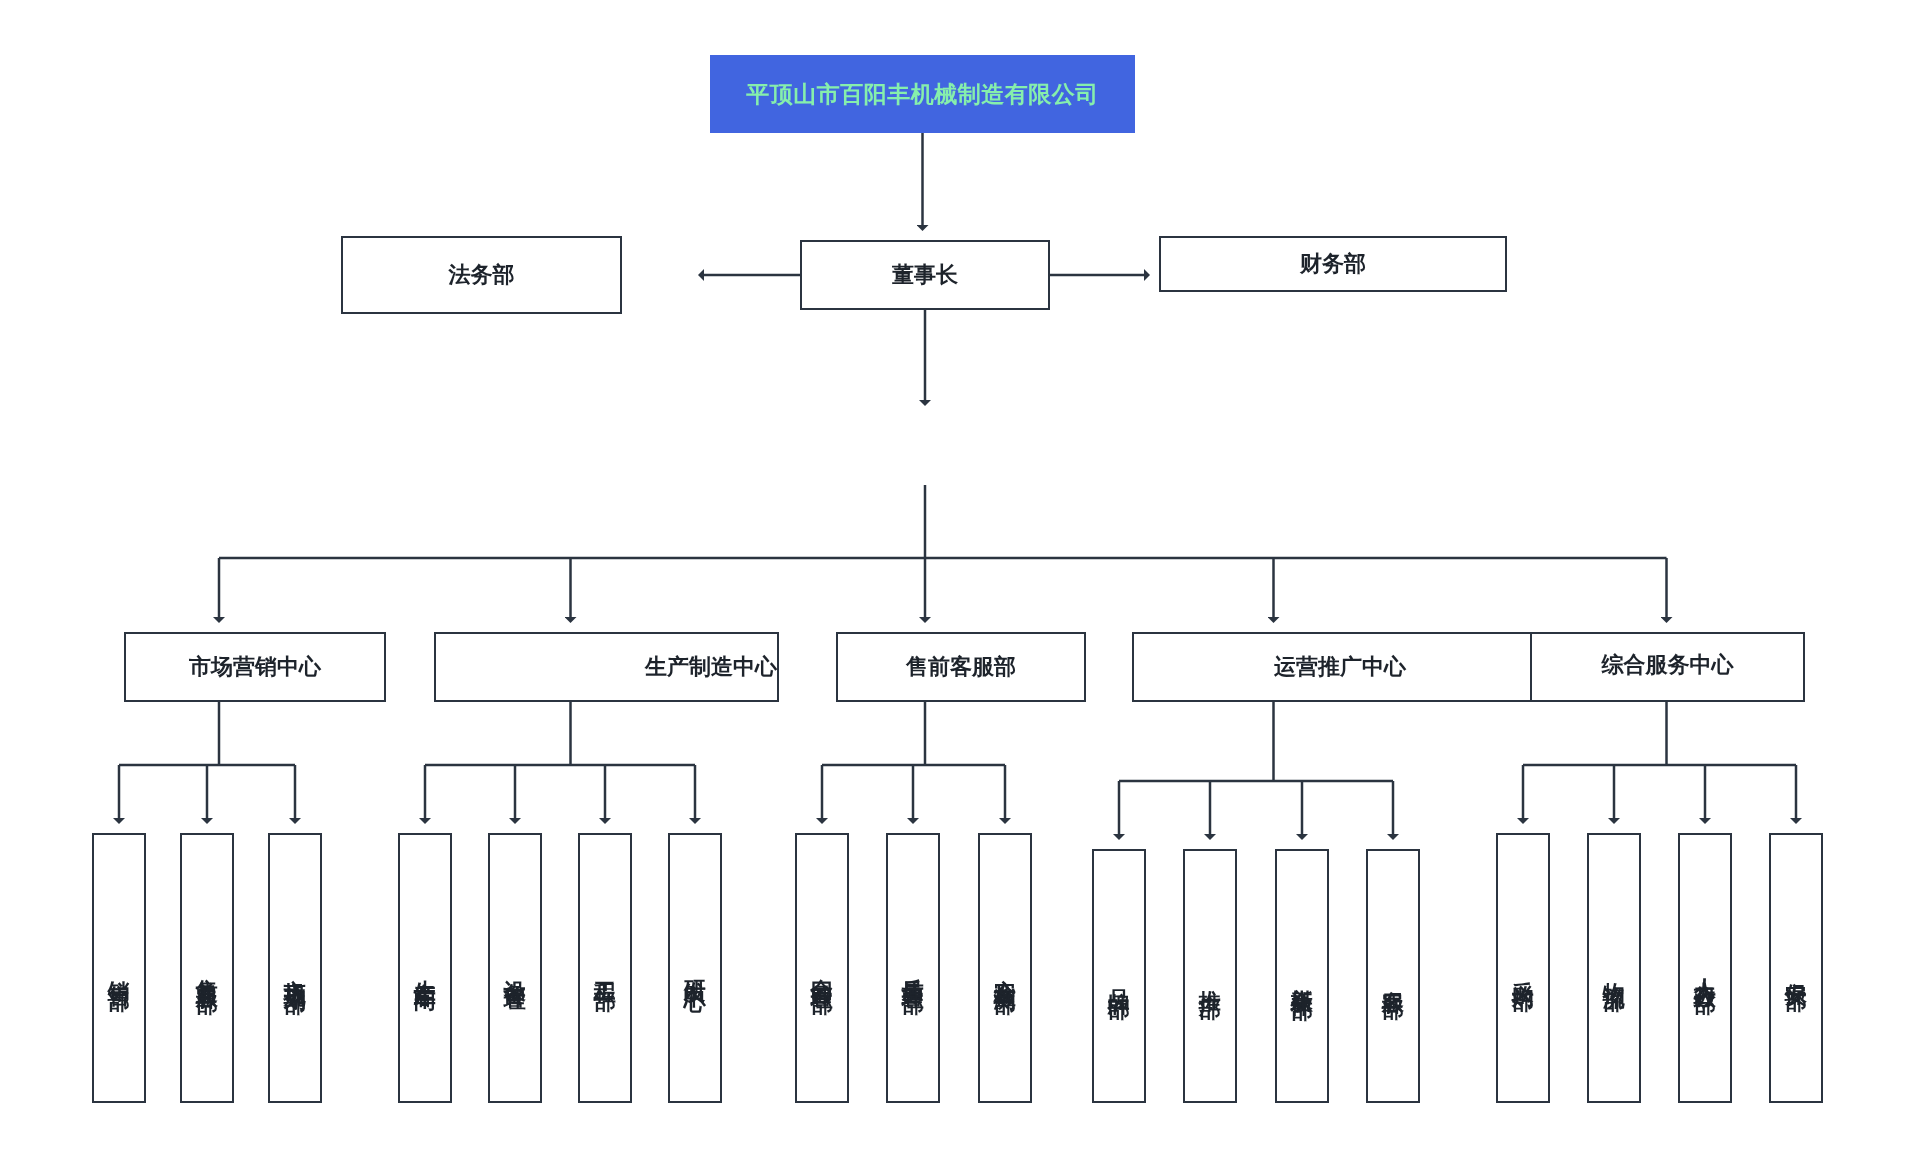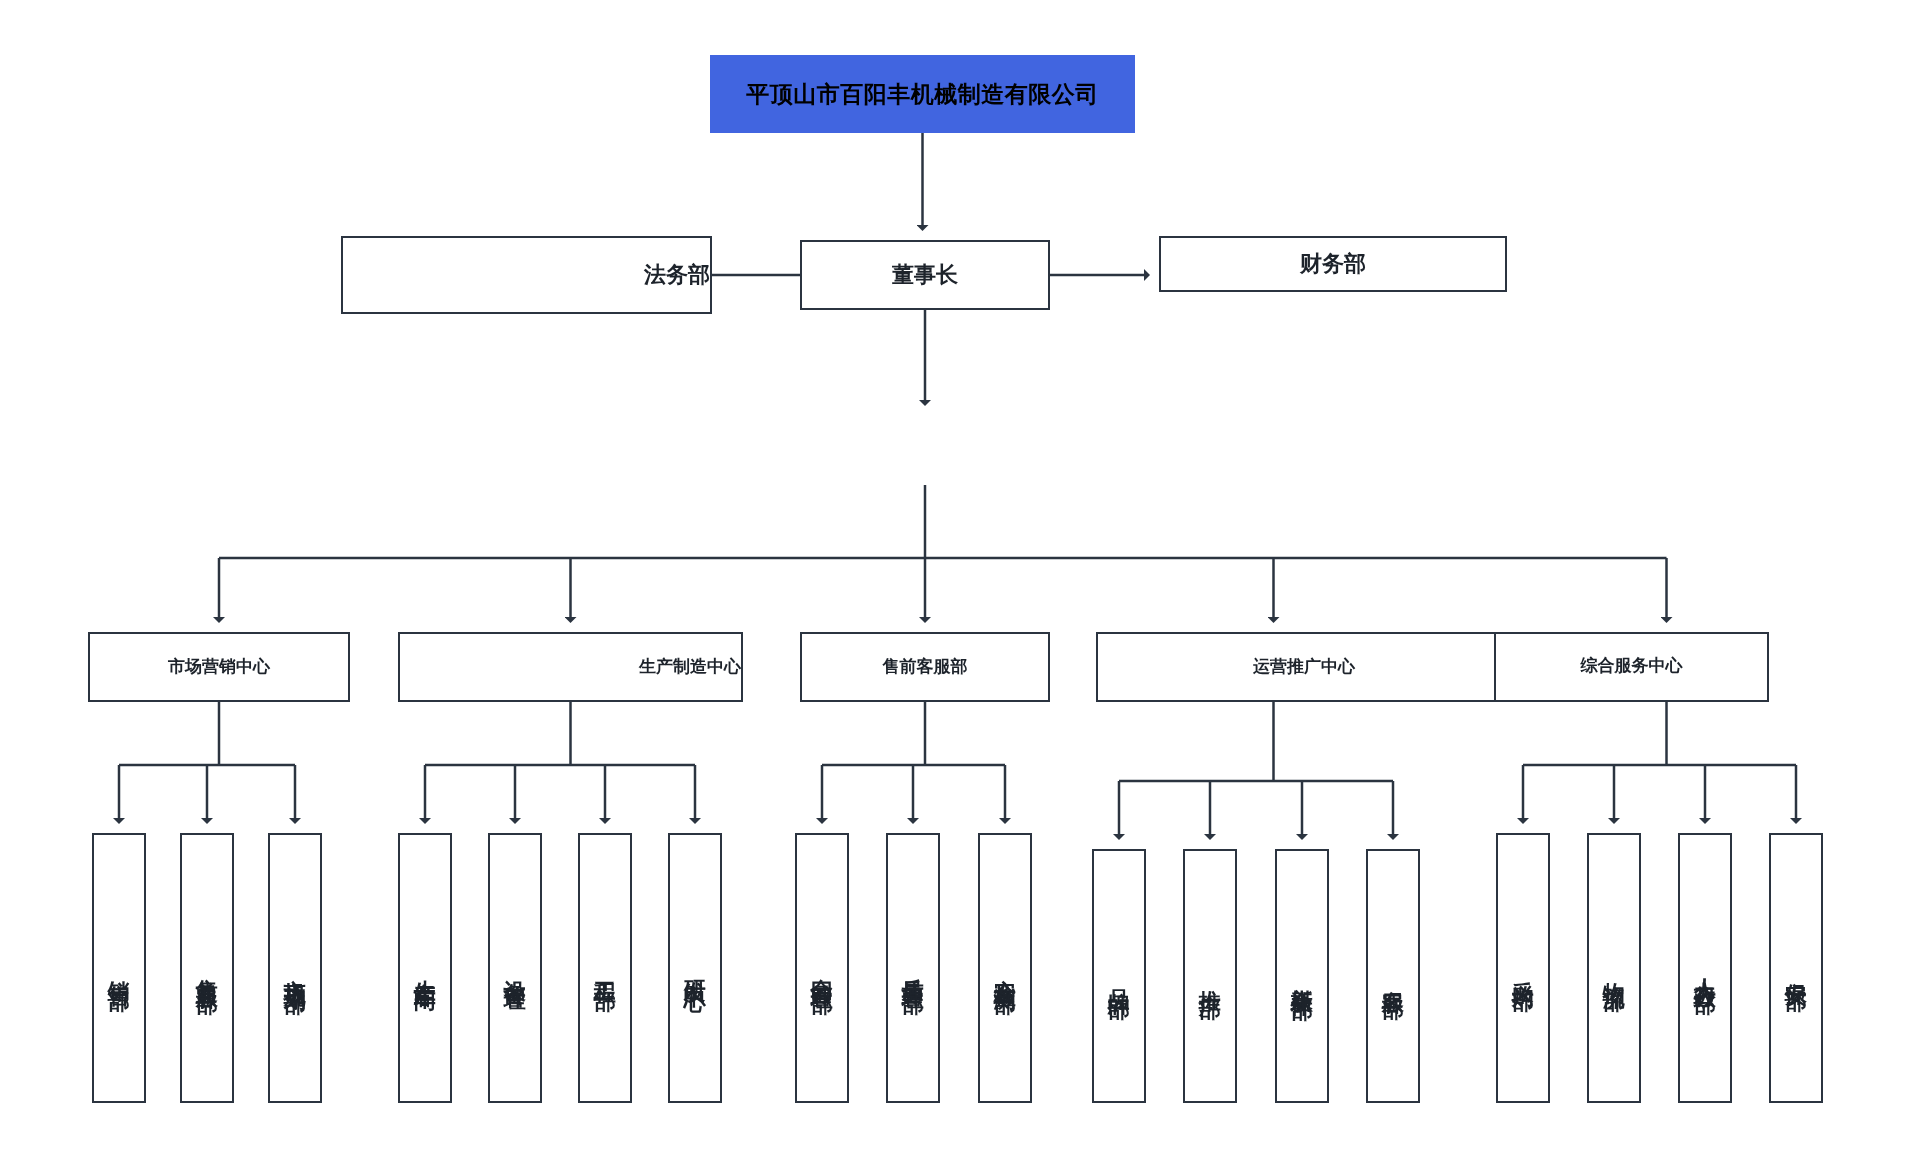--- a/index.html
+++ b/index.html
@@ -36,29 +36,30 @@
     justify-content: center;
     color: #1d232b;
     font-weight: bold;
     line-height: 1.25;
     text-align: center;
     z-index: 3;
   }
   .node.root-node {
     background: #4165e0;
     border: none;
-    color: #000000;
+    color: #86efac;
     font-size: 23px;
     letter-spacing: 0.5px;
   }
   .node.exec-node {
     font-size: 22px;
   }
   .node.center-node {
-    font-size: 17px;
+    font-size: 22px;
+    margin-left: 36px;
   }
   .node.leaf-node {
     font-size: 22px;
     writing-mode: vertical-rl;
     text-orientation: upright;
     letter-spacing: 3px;
     padding-top: 8px;
     padding-bottom: 8px;
   }
   .node.leaf-node .leaf-label {
@@ -115,21 +116,21 @@
         <line x1="1614" y1="765" x2="1614" y2="821" marker-end="url(#arrowDown)"></line>
         <line x1="1705" y1="765" x2="1705" y2="821" marker-end="url(#arrowDown)"></line>
         <line x1="1796" y1="765" x2="1796" y2="821" marker-end="url(#arrowDown)"></line>
       </g>
   </svg>
 
   <div class="node root-node" id="node-root" style="left: 710px; top: 55px; width: 425px; height: 78px;">
     <span>平顶山市百阳丰机械制造有限公司</span>
   </div>
 
-  <div class="node exec-node" id="node-legal" style="left: 341px; top: 236px; width: 371px; height: 78px; justify-content: flex-end;">
+  <div class="node exec-node" id="node-legal" style="left: 341px; top: 236px; width: 281px; height: 78px;">
     <span>法务部</span>
   </div>
   <div class="node exec-node" id="node-chairman" style="left: 800px; top: 240px; width: 250px; height: 70px;">
     <span>董事长</span>
   </div>
   <div class="node exec-node" id="node-finance" style="left: 1159px; top: 236px; width: 348px; height: 56px;">
     <span>财务部</span>
   </div>
 
   <div id="dynamic-nodes">

